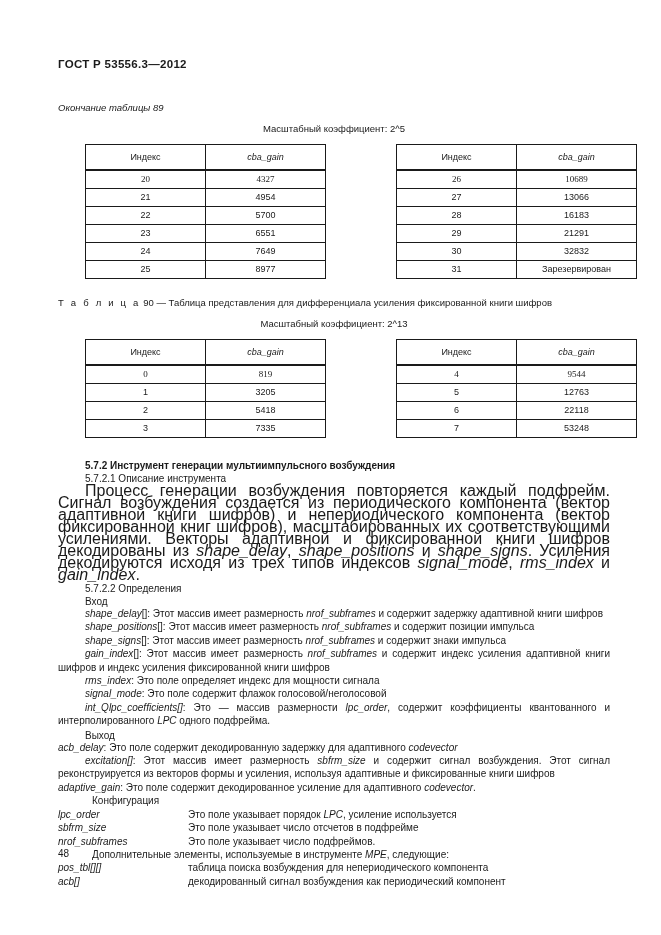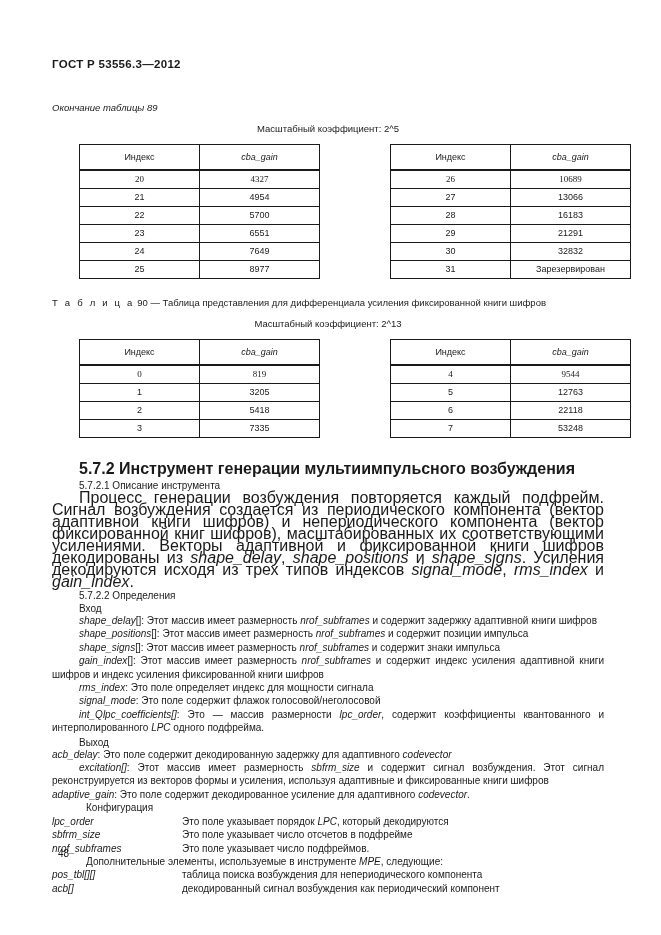--- a/index.html
+++ b/index.html
@@ -13,21 +13,21 @@
   }
   .page {
     position: relative;
     width: 661px;
     height: 935px;
     background: #ffffff;
     overflow: hidden;
   }
   .content {
     position: absolute;
-    left: 52px;
+    left: 58px;
     top: 0;
     width: 552px;
   }
 
   
   .doc-header {
     font-size: 11.5px;
     font-weight: bold;
     letter-spacing: 0.3px;
     margin-top: 58px;
@@ -87,21 +87,21 @@
     border-top: 2px solid #1a1a1a;
     font-family: Liberation Serif, serif;
   }
   .gost-table th.idx, .gost-table td.idx { width: 50%; }
   .gost-table th.val, .gost-table td.val { width: 50%; }
   .gost-table th.val { font-style: italic; }
   .tbl-wrap { width: 241px; }
 
   
   .sec-title {
-    font-size: 16px;
+    font-size: 10px;
     font-weight: bold;
     margin-top: 22px;
     margin-left: 27px;
   }
   .sub-title {
     font-size: 10px;
     margin-top: 2px;
     margin-left: 27px;
   }
   p.body {
@@ -325,21 +325,21 @@
     <p class="defn"><i>acb_delay</i><span>: Это поле содержит декодированную задержку для адаптивного </span><i>codevector</i></p>
 
     <p class="defn indent"><i>excitation[]</i><span>: Этот массив имеет размерность </span><i>sbfrm_size</i><span> и содержит сигнал возбуждения. Этот сигнал реконструируется из векторов формы и усиления, используя адаптивные и фиксированные книги шифров</span></p>
 
     <p class="defn"><i>adaptive_gain</i><span>: Это поле содержит декодированное усиление для адаптивного </span><i>codevector</i><span>.</span></p>
 
     <p class="heading-inline">Конфигурация</p>
 
     <div class="label-line">
       <span class="lbl">lpc_order</span>
-      <span class="desc"><span>Это поле указывает порядок </span><i>LPC</i><span>, который декодируются</span></span>
+      <span class="desc"><span>Это поле указывает порядок </span><i>LPC</i><span>, усиление используется</span></span>
     </div>
 
     <div class="label-line">
       <span class="lbl">sbfrm_size</span>
       <span class="desc">Это поле указывает число отсчетов в подфрейме</span>
     </div>
 
     <div class="label-line">
       <span class="lbl">nrof_subframes</span>
       <span class="desc">Это поле указывает число подфреймов.</span>

